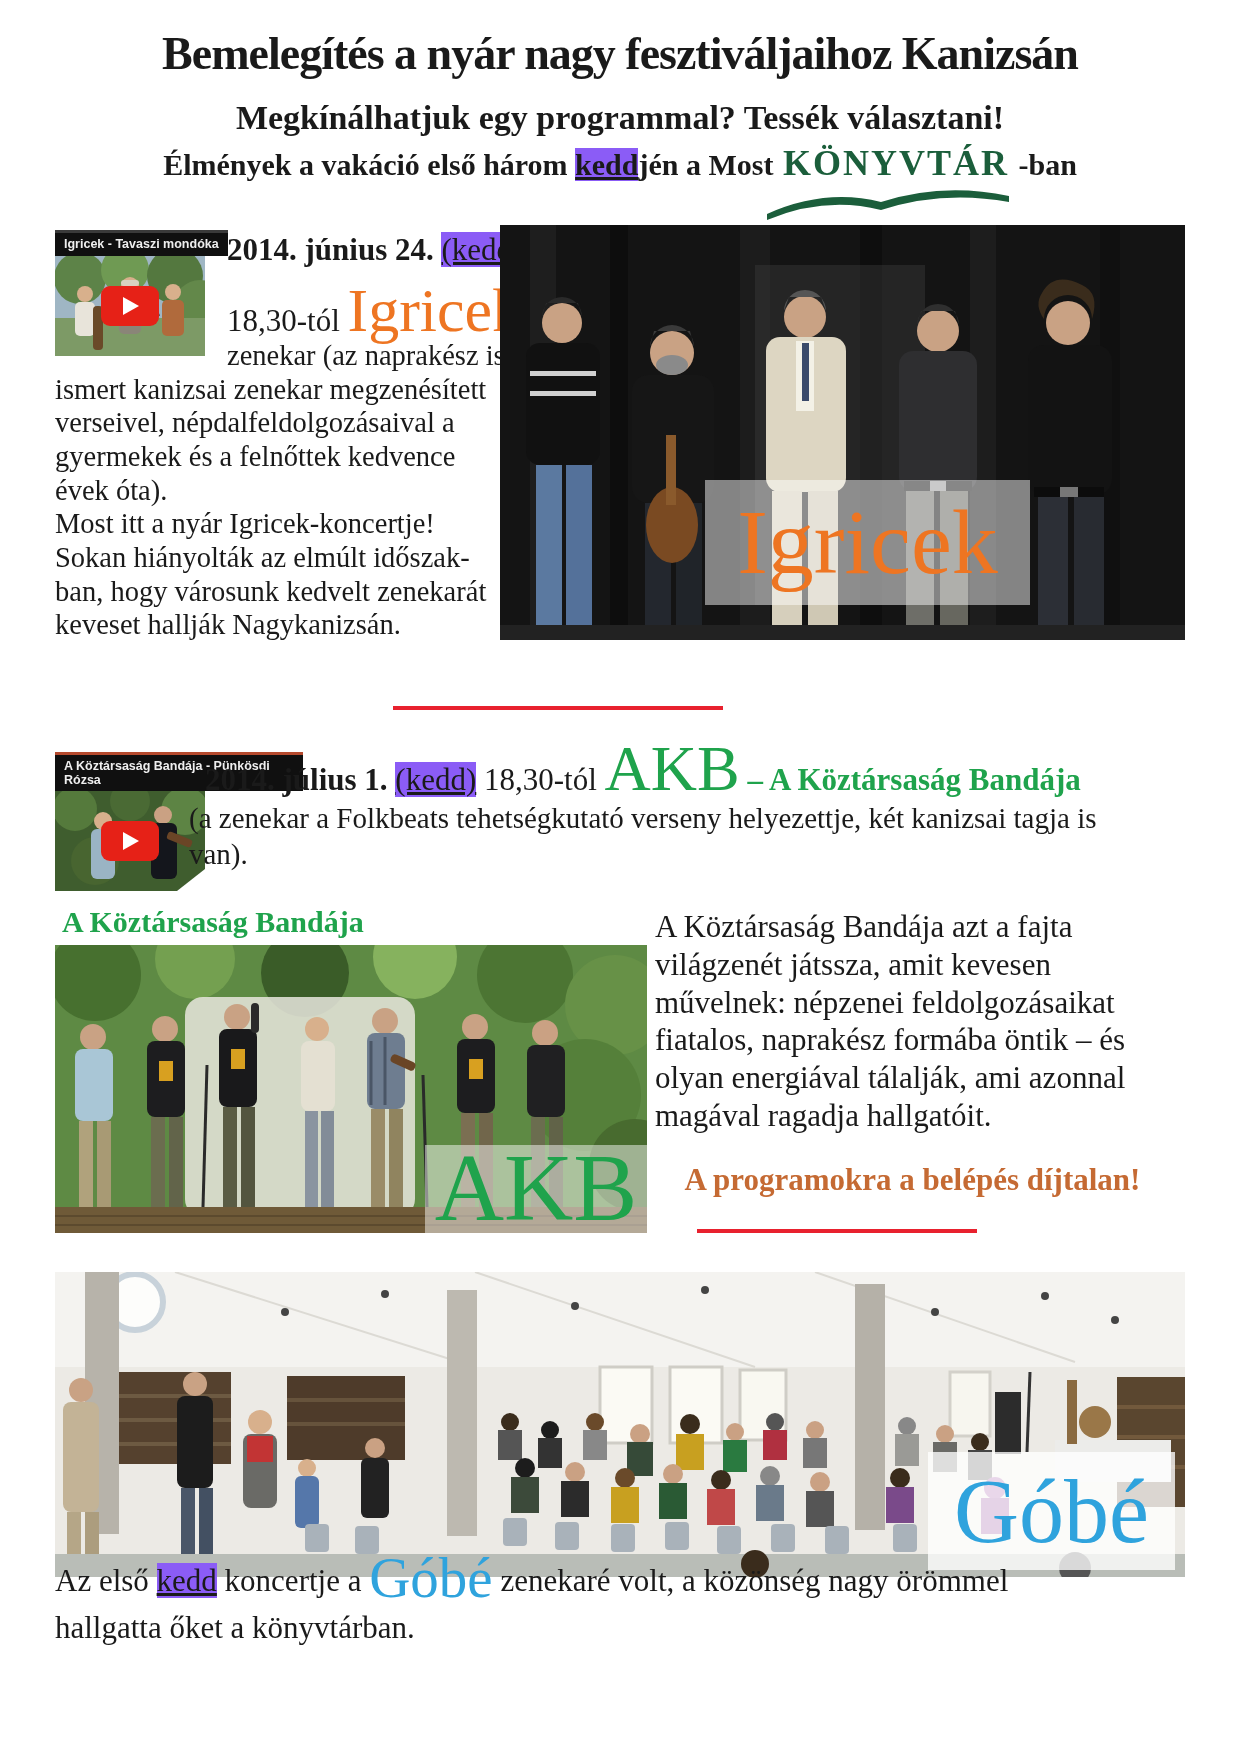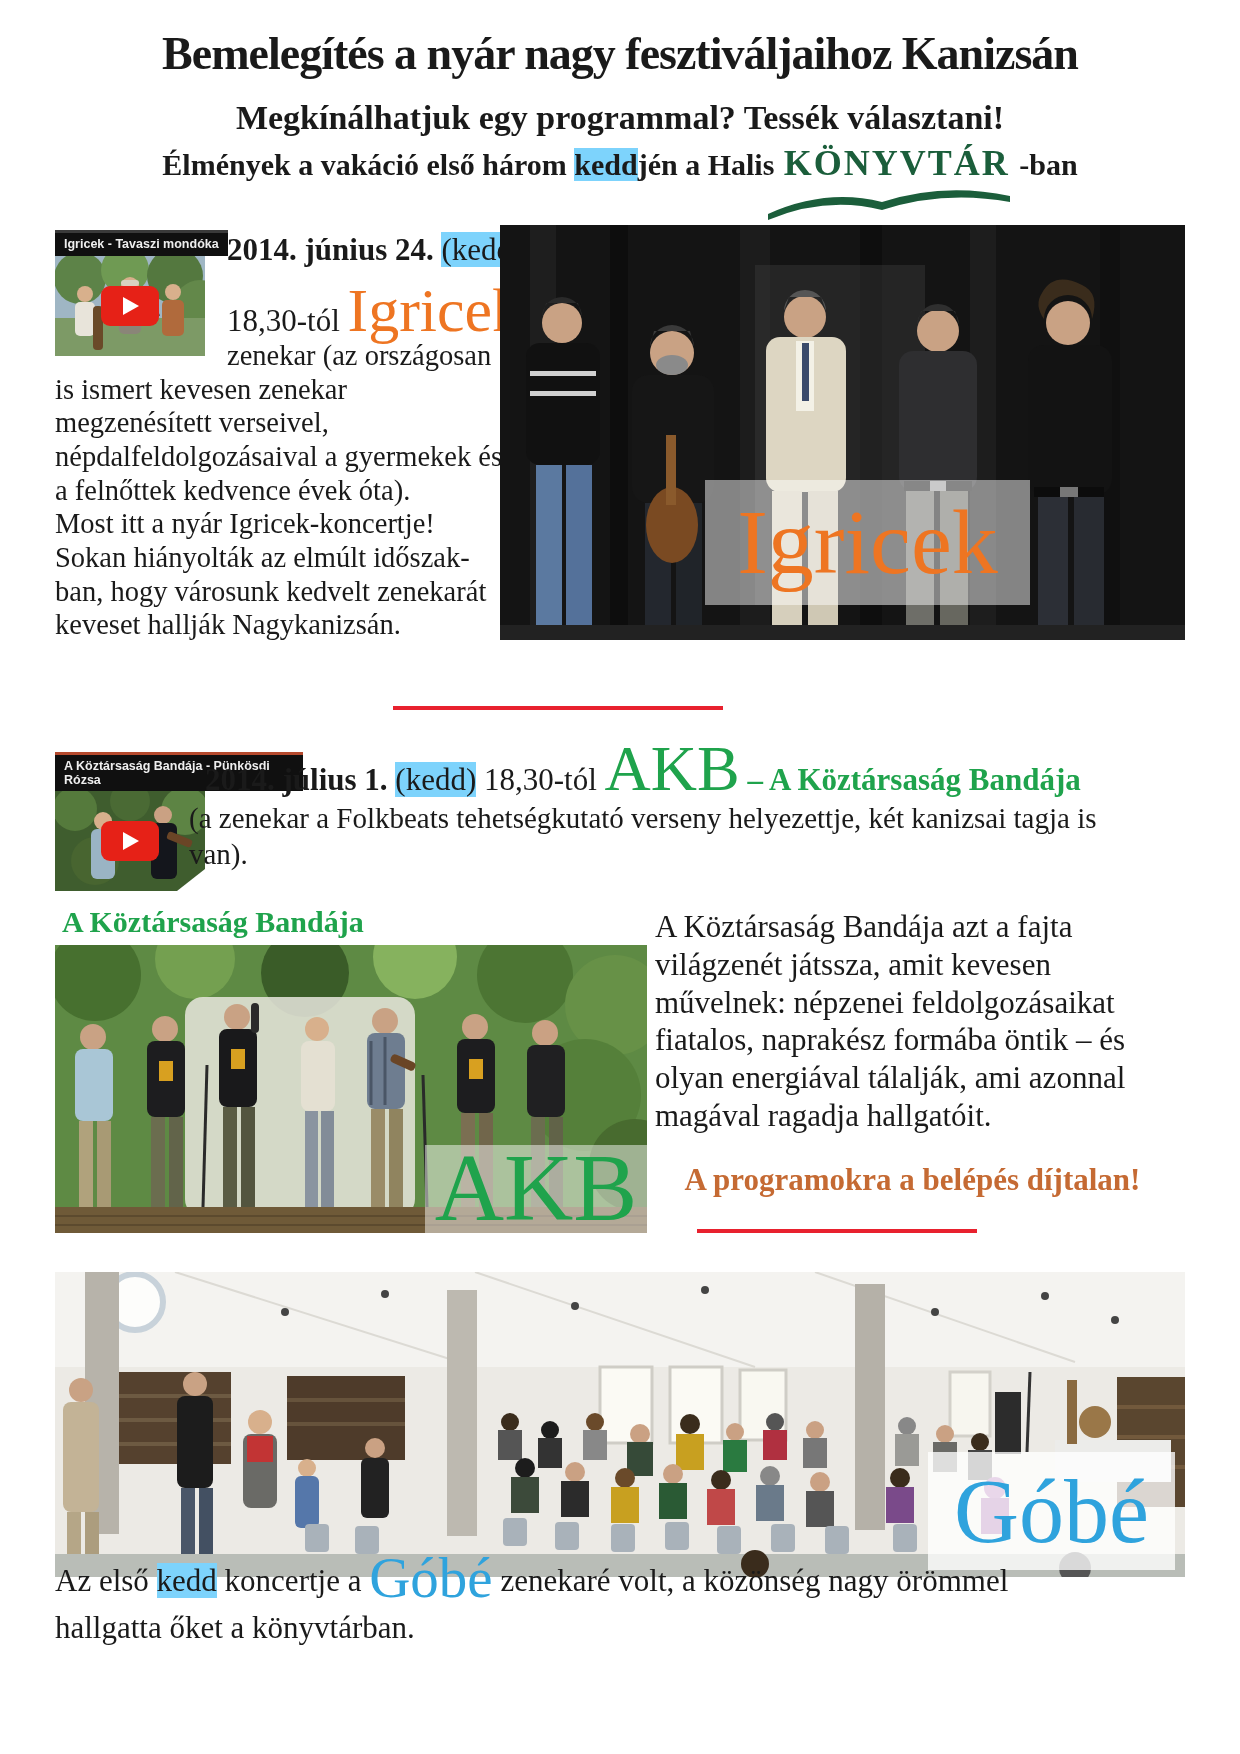--- a/index.html
+++ b/index.html
@@ -1,21 +1,21 @@
 <!DOCTYPE html>
 <html lang="hu"><head>
 <meta charset="utf-8">
 <style>
   html,body{margin:0;padding:0;background:#777;}
   .page{
     position:relative;width:1240px;height:1754px;background:#ffffff;
     margin:0 auto;font-family:"Liberation Serif",serif;color:#1a1a1a;overflow:hidden;
   }
   .nowrap{white-space:nowrap;}
-  .hl{background:#7dd3fc;}
+  .hl{background:#8b5cf6;text-decoration:underline;}
   
   .hdr{position:absolute;top:30px;left:0;width:100%;text-align:center;}
   .hdr-title{font-size:46px;font-weight:bold;letter-spacing:-1px;line-height:1.05;}
   .hdr-sub{font-size:34px;font-weight:bold;margin-top:22px;line-height:1.05;}
   .hdr-tag{font-size:30px;font-weight:bold;margin-top:8px;line-height:1.1;}
   .logo{position:relative;display:inline-block;color:#1b5e3b;font-size:36px;
         letter-spacing:2px;font-weight:bold;padding:0 2px;}
   .logo-swoosh{position:absolute;left:-18px;top:36px;width:250px;height:42px;}
   
   .yt{position:absolute;width:173px;}
@@ -66,21 +66,21 @@
   .gobe-big{color:#2fa3dd;font-size:57px;line-height:.9;vertical-align:-6px;}
 </style>
 </head>
 <body>
 
 <div class="page">
 
   <div class="hdr">
     <div class="hdr-title">Bemelegítés a nyár nagy fesztiváljaihoz Kanizsán</div>
     <div class="hdr-sub">Megkínálhatjuk egy programmal? Tessék választani!</div>
-    <div class="hdr-tag"><span>Élmények a vakáció első három </span><span class="hl">kedd</span><span>jén a Halis </span><span class="logo"><span>KÖNYVTÁR</span><svg class="logo-swoosh" viewBox="0 0 250 42">
+    <div class="hdr-tag"><span>Élmények a vakáció első három </span><span class="hl">kedd</span><span>jén a Most </span><span class="logo"><span>KÖNYVTÁR</span><svg class="logo-swoosh" viewBox="0 0 250 42">
             <path d="M4 34 Q62 8 118 22 Q180 2 246 16 L246 22 Q180 10 118 30 Q62 16 4 40 Z" fill="#1b5e3b"></path>
           </svg></span><span> -ban</span></div>
   </div>
 
   <div class="sec1-left">
     <div class="s1-thumb yt" style="position:relative;">
       <div class="yt-tip" style="border-top-color:#3a3a3a;">Igricek - Tavaszi mondóka</div>
       <div class="yt-img">
         <svg viewBox="0 0 150 100" width="150" height="100">
           <rect width="150" height="100" fill="#9fb6c4"></rect>
@@ -98,21 +98,21 @@
           <circle cx="118" cy="36" r="8" fill="#d8b08c"></circle>
             <rect x="107" y="44" width="22" height="36" rx="5" fill="#b06a3c"></rect>
           <line x1="95" y1="38" x2="104" y2="60" stroke="#333" stroke-width="2"></line>
         </svg>
         <div class="play"></div>
       </div>
     </div>
     <div class="s1-date nowrap"><span>2014. június 24. </span><span class="paren hl">(kedd)</span></div>
     <div class="s1-time nowrap"><span>18,30-tól </span><span class="band-orange">Igricek</span></div>
     <div class="s1-body">
-      <p>zenekar (az országosan is ismert kevesen zenekar megzenésített verseivel, népdalfeldolgozásaival a gyermekek és a felnőttek kedvence évek óta).</p>
+      <p>zenekar (az naprakész is ismert kanizsai zenekar megzenésített verseivel, népdalfeldolgozásaival a gyermekek és a felnőttek kedvence évek óta).</p>
       <p>Most itt a nyár Igricek-koncertje!</p>
       <p>Sokan hiányolták az elmúlt időszak-ban, hogy városunk kedvelt zenekarát keveset hallják Nagykanizsán.</p>
     </div>
   </div>
 
   <div class="photo1">
     <svg viewBox="0 0 685 415" width="685" height="415">
       <rect width="685" height="415" fill="#141414"></rect>
       <rect x="30" width="26" height="415" fill="#1e1e1e"></rect>
         <rect x="110" width="18" height="415" fill="#0d0d0d"></rect>

